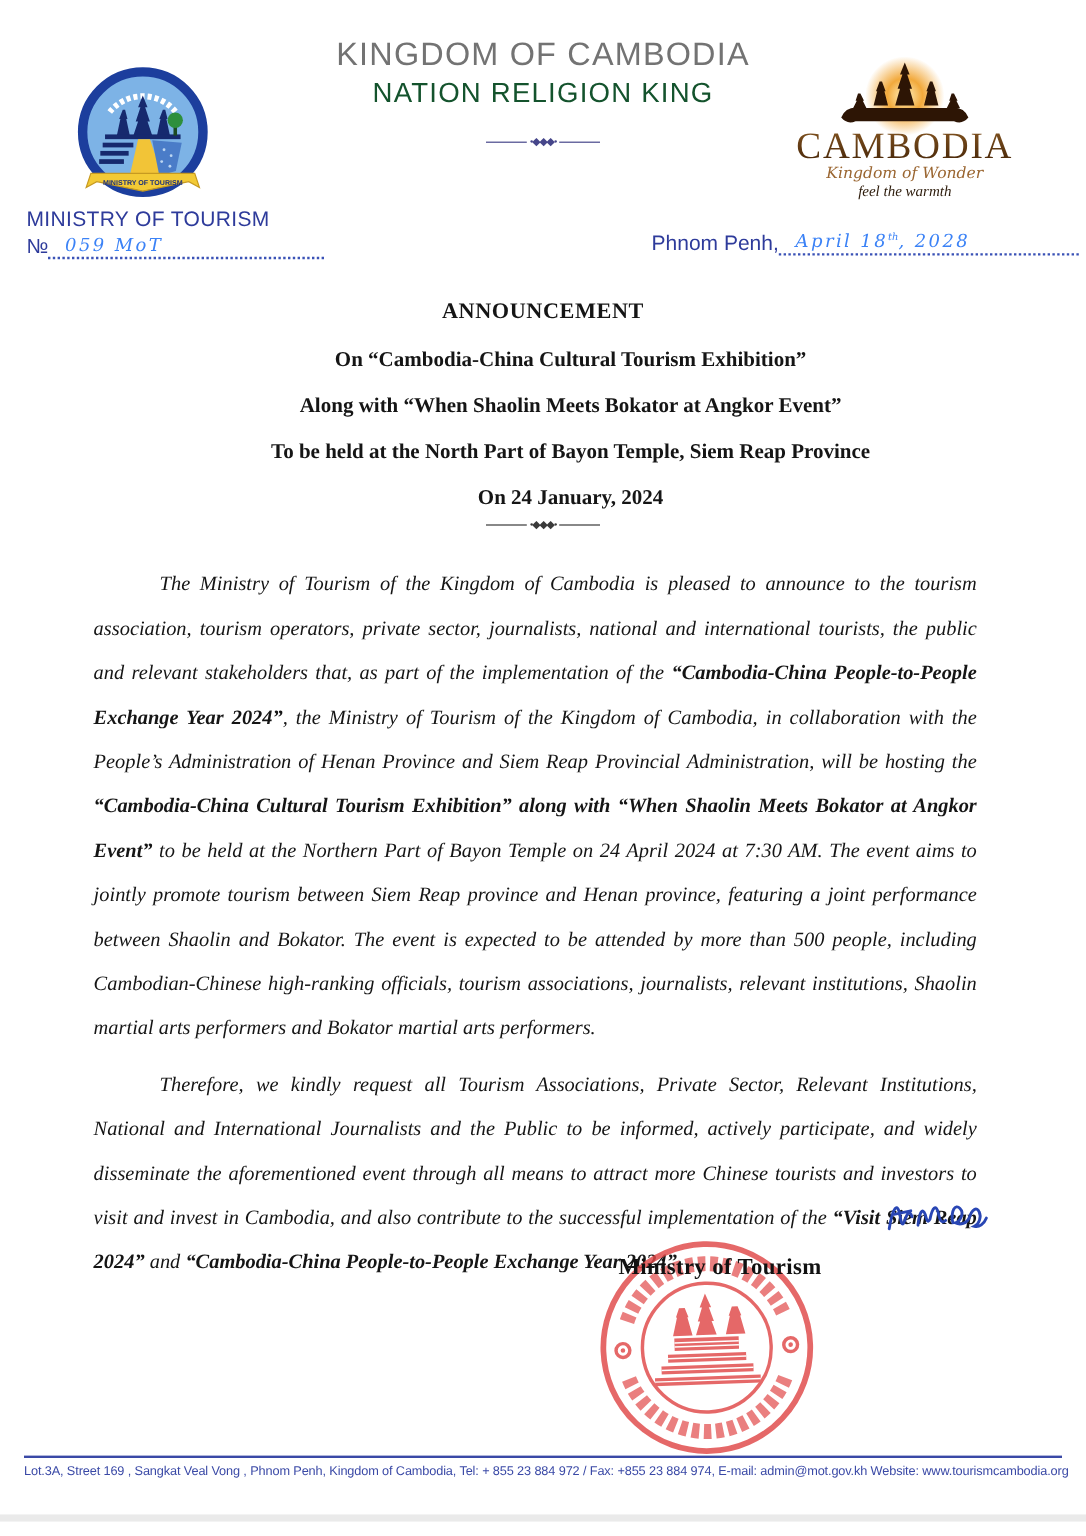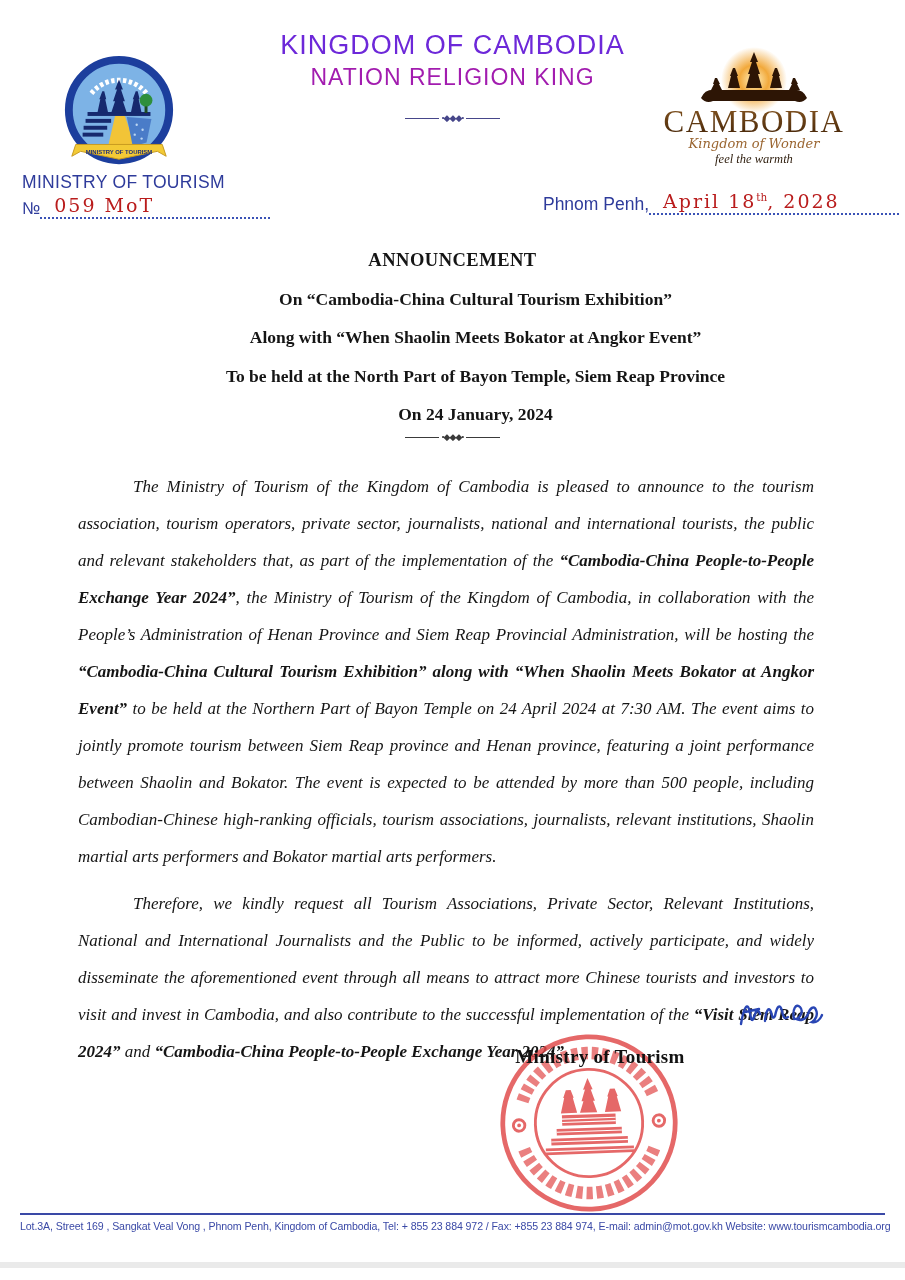--- a/index.html
+++ b/index.html
@@ -6,46 +6,46 @@
   html,body { background:#ffffff; }
   .page {
     position:relative; width:905px; height:1280px; margin:0 auto;
     background:#ffffff; overflow:hidden;
     font-family:"Liberation Serif", serif; color:#151515;
   }
   
   .center-titles { position:absolute; top:30px; left:0; width:100%; text-align:center; }
   .kingdom {
     font-family:"Liberation Sans", sans-serif; font-size:27px; letter-spacing:1px;
-    color:#6d28d9; font-weight:400;
+    color:#737373; font-weight:400;
   }
   .motto {
     font-family:"Liberation Sans", sans-serif; font-size:23px; letter-spacing:1px;
-    color:#a21caf; font-weight:400; margin-top:3px;
+    color:#14532d; font-weight:400; margin-top:3px;
   }
   .ornament { position:absolute; left:0; width:100%; display:flex; align-items:center; justify-content:center; }
   .ornament .bar { width:34px; height:1px; }
   .ornament .knot { font-size:9px; line-height:9px; letter-spacing:-1px; padding:0 2px; }
   .orn-navy .bar { background:#46468a; } .orn-navy .knot { color:#46468a; }
   .orn-dark .bar { background:#3a3a3a; } .orn-dark .knot { color:#3a3a3a; }
   .seal-left { position:absolute; top:54px; left:60px; width:118px; height:118px; }
   .brand-right { position:absolute; top:42px; left:645px; width:218px; height:128px; }
 
   .ministry-label {
     position:absolute; top:172px; left:22px;
     font-family:"Liberation Sans", sans-serif; font-size:17.5px; letter-spacing:0.3px; color:#2e3b9b;
   }
   .doc-no-line {
     position:absolute; top:194px; left:22px; display:flex; align-items:flex-end;
     font-family:"Liberation Sans", sans-serif; font-size:17px; color:#2e3b9b;
   }
   .dotted-slot { border-bottom:2px dotted #3a52b6; min-width:230px; padding:0 10px 0 14px; }
   .hand {
-    font-family:"DejaVu Serif", serif; color:#b91c1c;
-    font-size:19px; letter-spacing:2px; white-space:nowrap;
+    font-family:"DejaVu Serif", serif; font-style:italic; color:#3b82f6;
+    font-size:15px; letter-spacing:2px; white-space:nowrap;
   }
   .hand sup { font-size:0.55em; letter-spacing:0; }
   .date-line {
     position:absolute; top:190px; right:6px; display:flex; align-items:flex-end;
     font-family:"Liberation Sans", sans-serif; font-size:17.5px; color:#2e3b9b;
   }
   .date-line .dotted-slot { min-width:250px; }
 
   
   .announce { position:absolute; top:250px; left:0; width:100%; text-align:center; }

